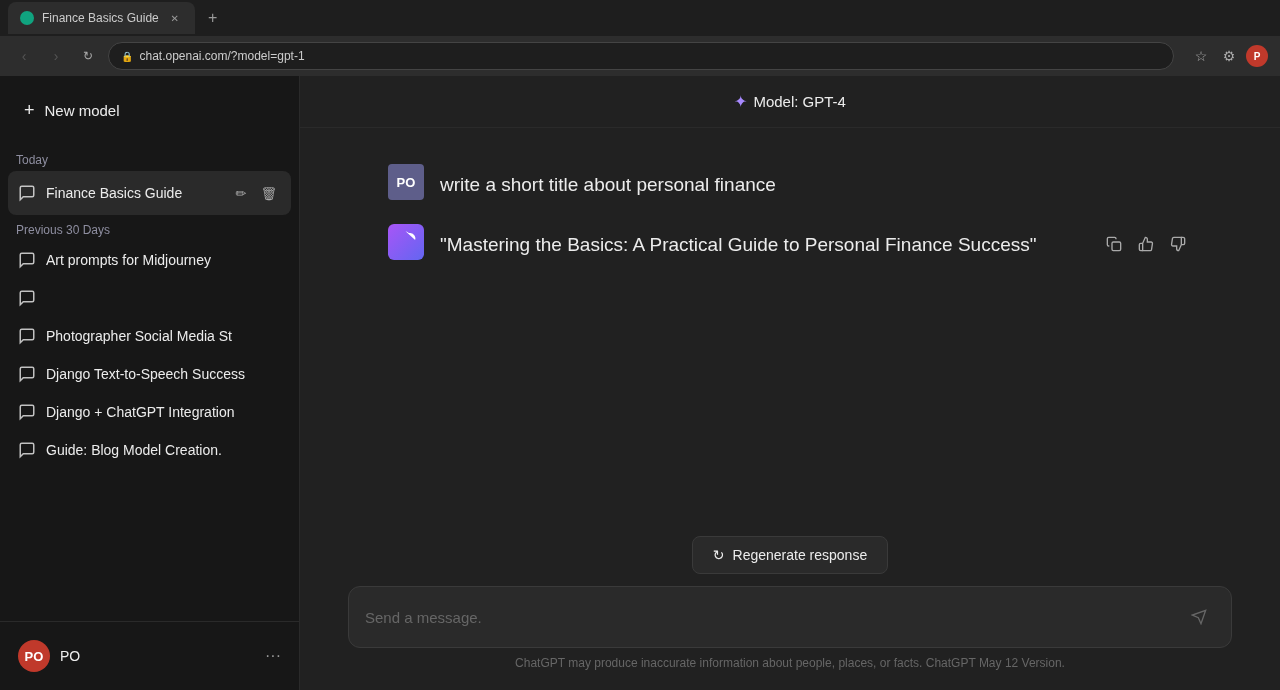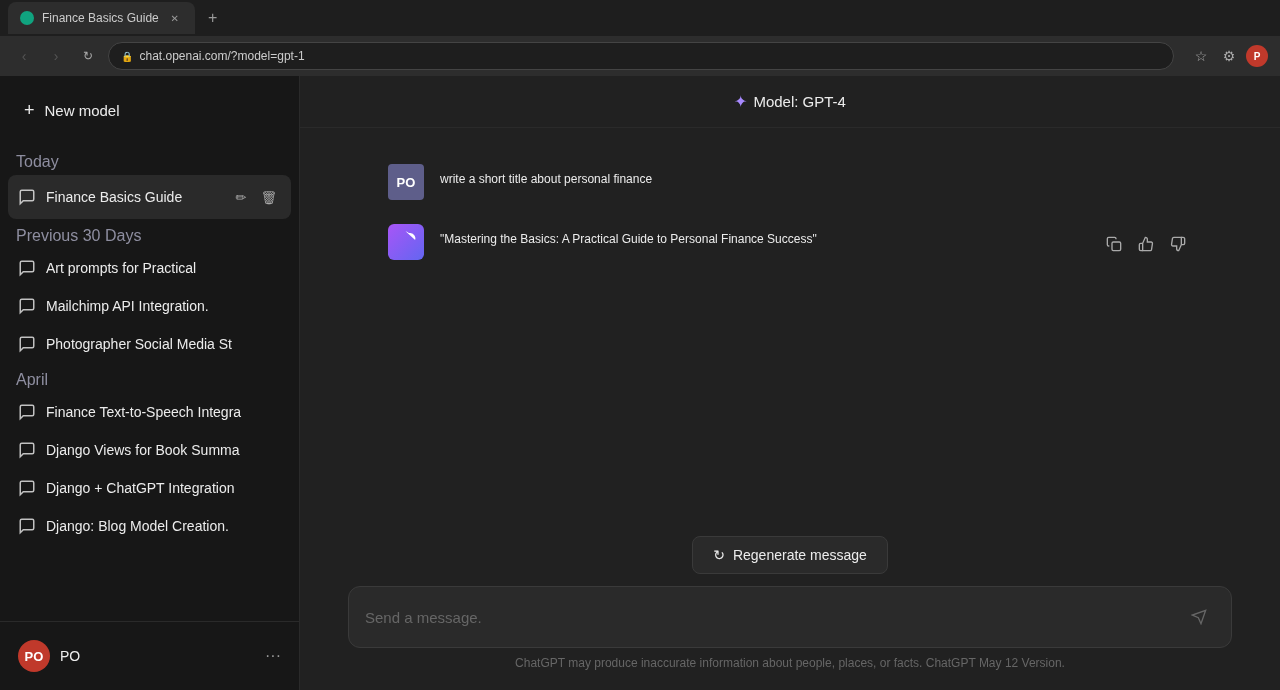--- a/index.html
+++ b/index.html
@@ -182,21 +182,21 @@
     }
     .sidebar-scroll {
       flex: 1;
       overflow-y: auto;
       padding: 0 8px;
     }
     .sidebar-scroll::-webkit-scrollbar { width: 4px; }
     .sidebar-scroll::-webkit-scrollbar-thumb { background: #3a3a3a; border-radius: 4px; }
 
     .section-label {
-      font-size: 16px;
+      font-size: 12px;
       color: #8e8ea0;
       padding: 8px 8px 4px 8px;
       font-weight: 500;
     }
     .chat-item {
       display: flex;
       align-items: center;
       gap: 10px;
       padding: 10px 10px;
       border-radius: 8px;
@@ -320,21 +320,21 @@
     }
     .user-msg-avatar {
       background: #5e5e8a;
     }
     .gpt-avatar {
       background: linear-gradient(135deg, #a855f7, #6366f1);
       border-radius: 6px;
     }
     .message-body {
       flex: 1;
-      font-size: 12px;
+      font-size: 19px;
       line-height: 1.6;
       color: #ececec;
       padding-top: 6px;
     }
     .message-actions {
       display: flex;
       gap: 4px;
       align-items: flex-start;
       padding-top: 6px;
     }
@@ -466,65 +466,57 @@
           <div class="action-btn">🗑</div>
         </div>
       </div>
 
       <div class="section-label">Previous 30 Days</div>
 
       <div class="chat-item">
         <svg class="chat-icon" viewBox="0 0 24 24" fill="none" stroke="currentColor" stroke-width="2">
           <path d="M21 15a2 2 0 0 1-2 2H7l-4 4V5a2 2 0 0 1 2-2h14a2 2 0 0 1 2 2z"></path>
         </svg>
-        <span class="chat-item-text">Art prompts for Practical</span>
+        <span class="chat-item-text">Art prompts for Midjourney</span>
       </div>
 
       <div class="chat-item">
         <svg class="chat-icon" viewBox="0 0 24 24" fill="none" stroke="currentColor" stroke-width="2">
           <path d="M21 15a2 2 0 0 1-2 2H7l-4 4V5a2 2 0 0 1 2-2h14a2 2 0 0 1 2 2z"></path>
         </svg>
-        <span class="chat-item-text">Mailchimp API Integration.</span>
       </div>
 
       <div class="chat-item">
         <svg class="chat-icon" viewBox="0 0 24 24" fill="none" stroke="currentColor" stroke-width="2">
           <path d="M21 15a2 2 0 0 1-2 2H7l-4 4V5a2 2 0 0 1 2-2h14a2 2 0 0 1 2 2z"></path>
         </svg>
         <span class="chat-item-text">Photographer Social Media St</span>
       </div>
 
-      <div class="section-label">April</div>
 
       <div class="chat-item">
         <svg class="chat-icon" viewBox="0 0 24 24" fill="none" stroke="currentColor" stroke-width="2">
           <path d="M21 15a2 2 0 0 1-2 2H7l-4 4V5a2 2 0 0 1 2-2h14a2 2 0 0 1 2 2z"></path>
         </svg>
-        <span class="chat-item-text">Finance Text-to-Speech Integra</span>
-      </div>
-
-      <div class="chat-item">
-        <svg class="chat-icon" viewBox="0 0 24 24" fill="none" stroke="currentColor" stroke-width="2">
-          <path d="M21 15a2 2 0 0 1-2 2H7l-4 4V5a2 2 0 0 1 2-2h14a2 2 0 0 1 2 2z"></path>
-        </svg>
-        <span class="chat-item-text">Django Views for Book Summa</span>
-      </div>
+        <span class="chat-item-text">Django Text-to-Speech Success</span>
+      </div>
+
 
       <div class="chat-item">
         <svg class="chat-icon" viewBox="0 0 24 24" fill="none" stroke="currentColor" stroke-width="2">
           <path d="M21 15a2 2 0 0 1-2 2H7l-4 4V5a2 2 0 0 1 2-2h14a2 2 0 0 1 2 2z"></path>
         </svg>
         <span class="chat-item-text">Django + ChatGPT Integration</span>
       </div>
 
       <div class="chat-item">
         <svg class="chat-icon" viewBox="0 0 24 24" fill="none" stroke="currentColor" stroke-width="2">
           <path d="M21 15a2 2 0 0 1-2 2H7l-4 4V5a2 2 0 0 1 2-2h14a2 2 0 0 1 2 2z"></path>
         </svg>
-        <span class="chat-item-text">Django: Blog Model Creation.</span>
+        <span class="chat-item-text">Guide: Blog Model Creation.</span>
       </div>
 
     </div>
 
     <div class="sidebar-bottom">
       <div class="user-item">
         <div class="user-avatar">
           <span>PO</span>
         </div>
         <span class="user-name">PO</span>
@@ -583,21 +575,21 @@
           </div>
         </div>
       </div>
 
     </div>
 
     <div class="input-area">
       <div class="regen-btn-container">
         <div class="regen-btn">
           <span class="regen-icon">↻</span>
-          <span>Regenerate message</span>
+          <span>Regenerate response</span>
         </div>
       </div>
       <div class="input-box">
         <input type="text" class="message-input" placeholder="Send a message." style="">
         <div class="send-btn">
           <svg width="16" height="16" viewBox="0 0 24 24" fill="currentColor">
             <path d="M22 2L11 13"></path>
             <path d="M22 2L15 22 11 13 2 9l20-7z" fill="none" stroke="currentColor" stroke-width="2"></path>
           </svg>
         </div>

